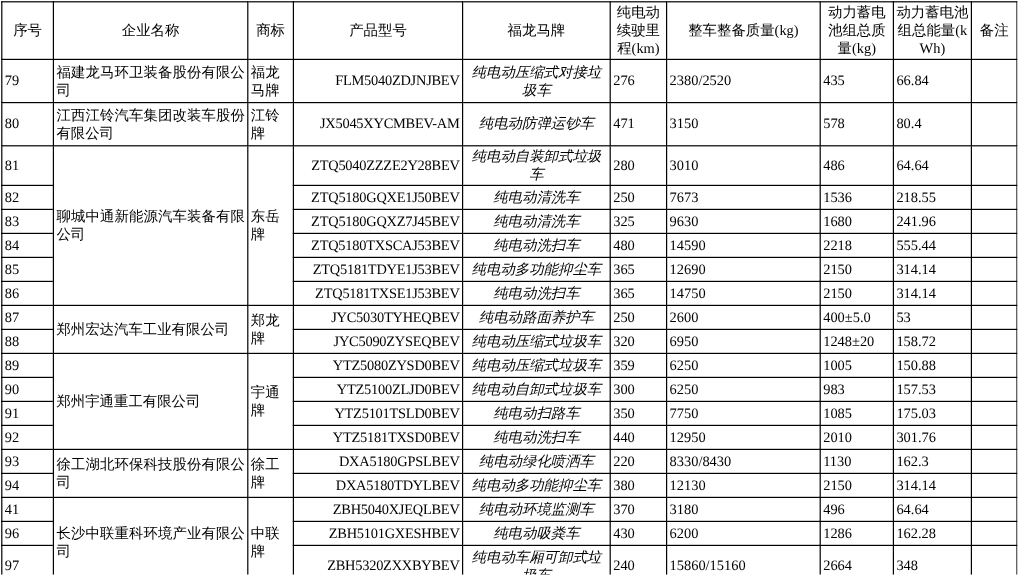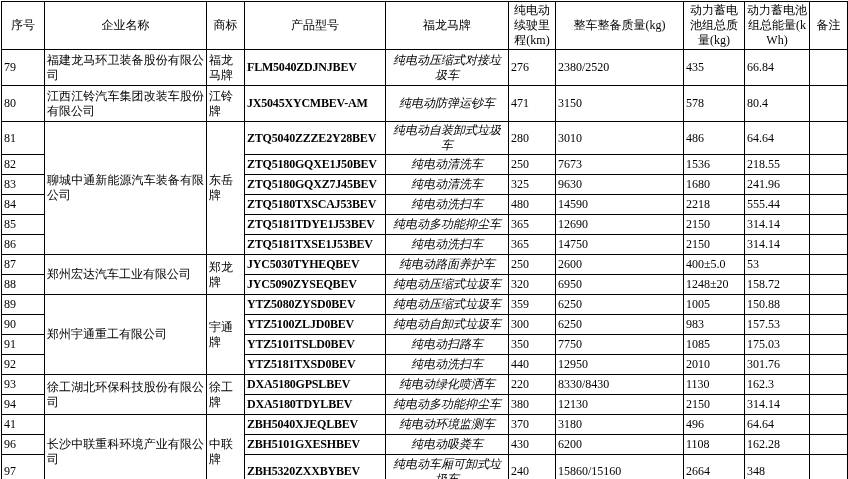--- a/index.html
+++ b/index.html
@@ -34,21 +34,21 @@
     text-align: center;
     padding: 1px 1px;
   }
   tr.h-header { height: 48px; }
   tr.h36 { height: 36px; }
   tr.h34 { height: 34px; }
   tr.h20 { height: 20px; }
   .c-seq    { }
   .c-company{ text-align: justify; text-justify: inter-ideograph; }
   .c-brand  { text-align: left; margin-top: 20px; }
-  .c-model  { text-align: left; white-space: nowrap; letter-spacing: -0.2px; font-weight: bold; }
+  .c-model  { text-align: right; white-space: nowrap; letter-spacing: -0.2px; }
   .c-product{ text-align: center; font-style: italic; }
   .c-num    { text-align: left; white-space: nowrap; }
   .c-remark { }
 </style>
 </head>
 <body>
 
 <div class="sheet">
   <table class="grid">
     <colgroup>
@@ -261,21 +261,21 @@
         <td class="c-num">496</td>
         <td class="c-num">64.64</td>
         <td class="c-remark"></td>
       </tr>
       <tr class="h20">
         <td class="c-seq">96</td>
         <td class="c-model">ZBH5101GXESHBEV</td>
         <td class="c-product">纯电动吸粪车</td>
         <td class="c-num">430</td>
         <td class="c-num">6200</td>
-        <td class="c-num">1108</td>
+        <td class="c-num">1286</td>
         <td class="c-num">162.28</td>
         <td class="c-remark"></td>
       </tr>
       <tr class="h34">
         <td class="c-seq">97</td>
         <td class="c-model">ZBH5320ZXXBYBEV</td>
         <td class="c-product">纯电动车厢可卸式垃圾车</td>
         <td class="c-num">240</td>
         <td class="c-num">15860/15160</td>
         <td class="c-num">2664</td>

